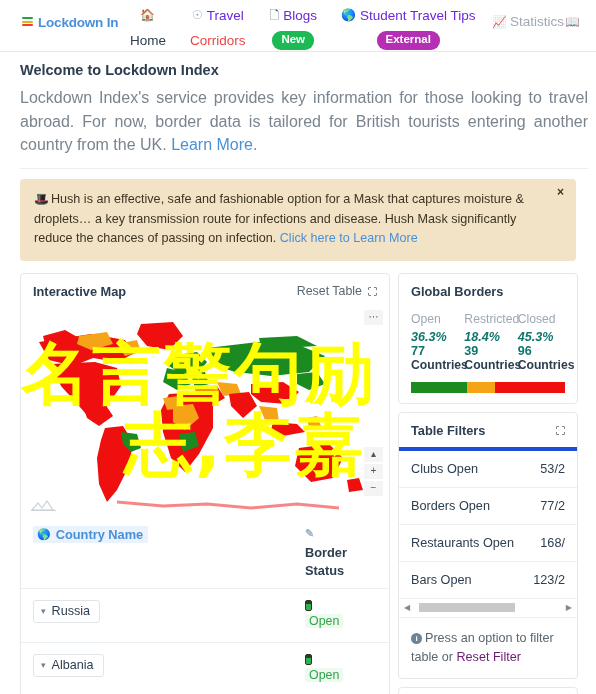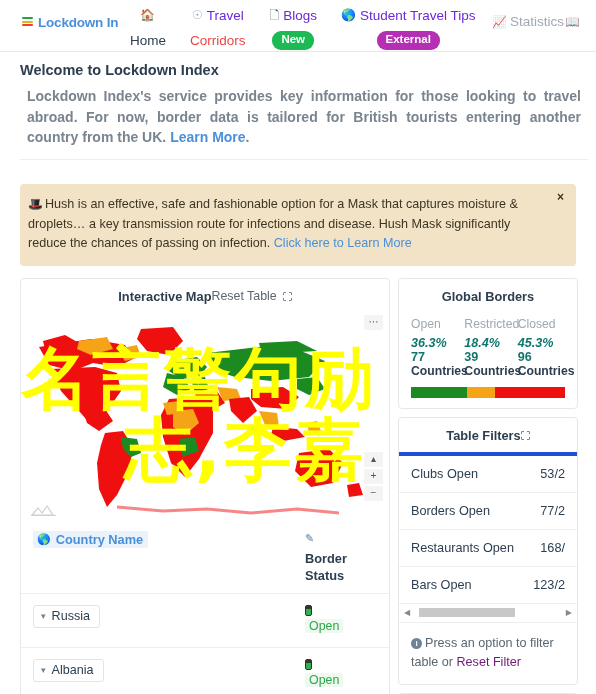--- a/index.html
+++ b/index.html
@@ -83,38 +83,37 @@
 
   
   .welcome {
     padding: 10px 8px 0 20px;
   }
   .welcome h1 {
     margin: 0 0 8px 0;
     font-size: 14.5px; font-weight: 700; color: #2c3e50;
   }
   .welcome p {
-    margin: 7px;
-    font-size: 14px; line-height: 1.48; color: #7a848f;
+    margin: 0;
+    font-size: 16px; line-height: 1.48; color: #7a848f;
     text-align: justify;
-    font-weight: bold;
   }
   .welcome a { color: #4a90d9; text-decoration: none; }
   .welcome .rule {
     border-bottom: 1px solid #eceff2;
     margin-top: 11px;
   }
 
   
   .alert {
     position: relative;
-    margin: 24px 20px 0 20px;
+    margin: 10px 20px 0 20px;
     background: #f2e3c6;
     border-radius: 4px;
-    padding: 11px 34px 12px 8px;
+    padding: 11px 34px 12px 14px;
     font-size: 12.6px; line-height: 1.55; color: #3d3423;
   }
   .alert a { color: #4a90d9; text-decoration: none; }
   .hat-ico {
     display: inline-block;
     margin-right: 2px;
     font-size: 12px; color: #2c3445;
   }
   .alert-close {
     position: absolute; top: 7px; right: 12px;
@@ -133,21 +132,21 @@
   .col-left { width: 370px; flex: 0 0 370px; }
   .col-right { width: 180px; flex: 0 0 180px; }
 
   .card {
     background: #fff;
     border: 1px solid #e4e8ec;
     border-radius: 4px;
     margin-bottom: 8px;
   }
   .card-head {
-    display: flex; align-items: center; justify-content: center;
+    display: flex; align-items: center; justify-content: space-between;
     padding: 10px 12px 9px 12px;
     font-size: 12.8px; font-weight: 600; color: #2c3e50;
   }
   .card-head.bordered { border-bottom: 4px solid #1d4ed8; }
   .head-right {
     display: flex; align-items: center; gap: 6px;
     font-size: 12.4px; font-weight: 400; color: #5a6670;
   }
   .expand-ico {
     display: inline-block;

